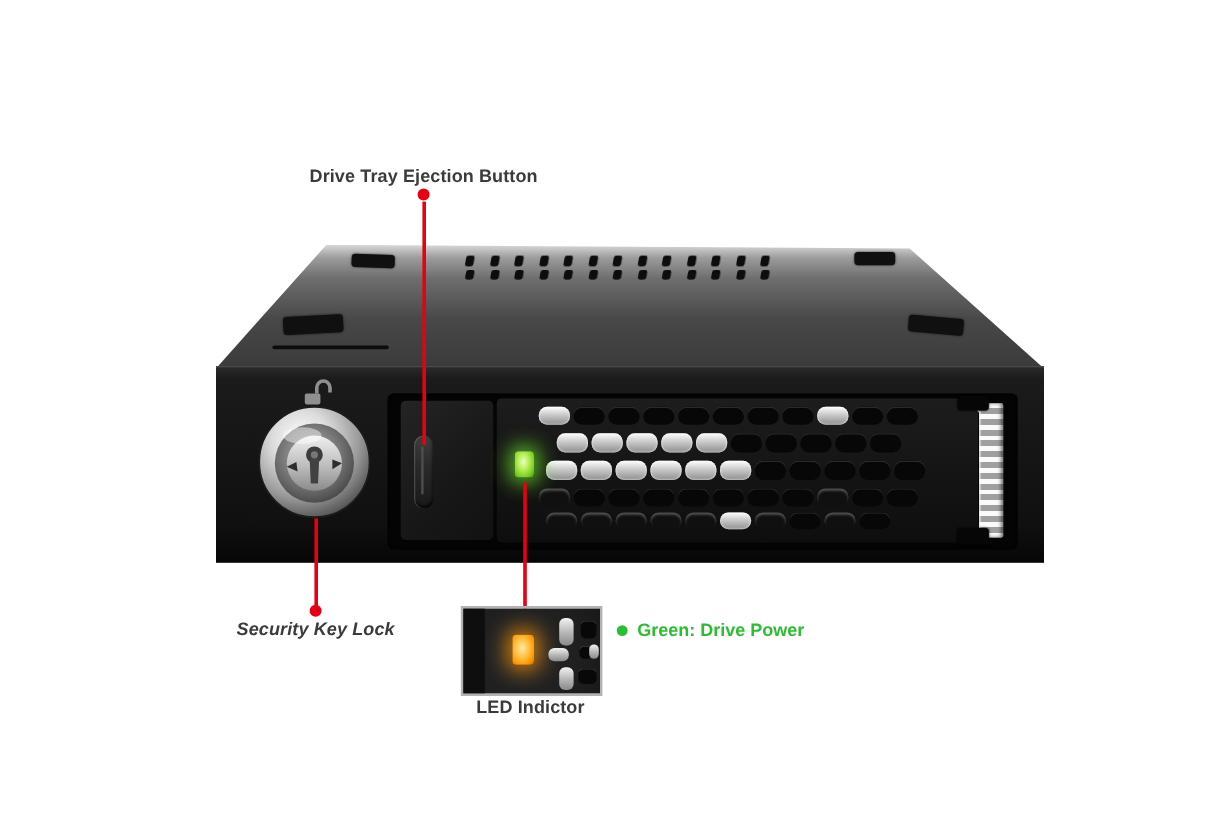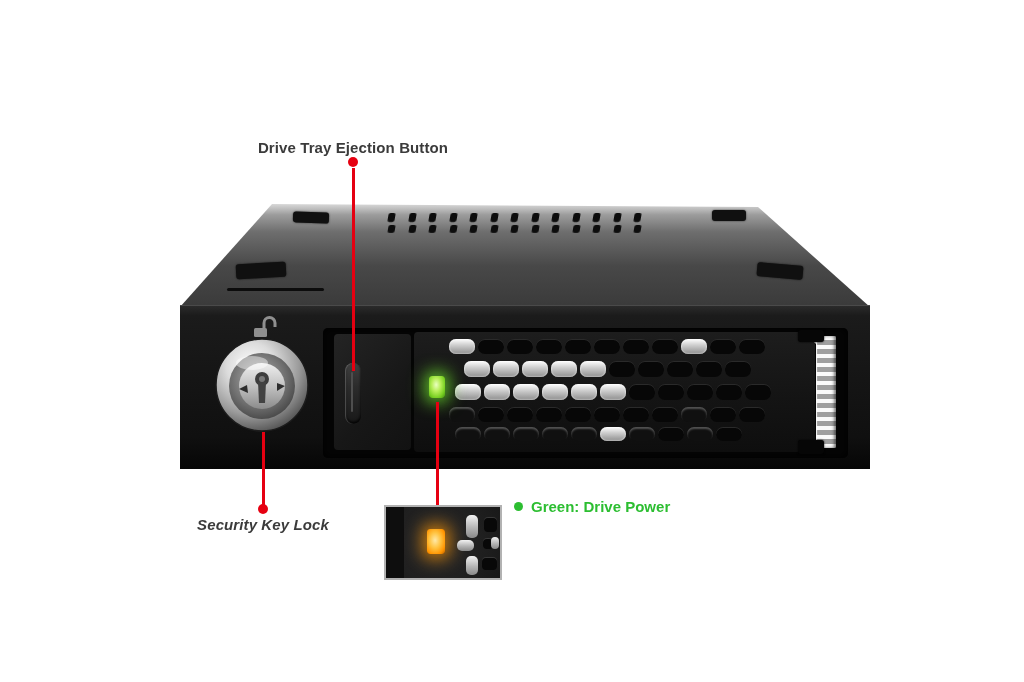--- a/index.html
+++ b/index.html
@@ -230,19 +230,20 @@
     <div class="abs inset-band"></div>
     <div class="abs inset-led"></div>
     <div class="abs inset-sb" style="left:80px;top:8px;width:12px;height:23px;"></div>
     <div class="abs inset-sb" style="left:71px;top:33px;width:17px;height:11px;"></div>
     <div class="abs inset-sb" style="left:80px;top:49px;width:12px;height:19px;"></div>
     <div class="abs inset-sd" style="left:98px;top:10px;width:13px;height:15px;"></div>
     <div class="abs inset-sd" style="left:97px;top:31px;width:10px;height:11px;"></div>
     <div class="abs inset-sb" style="left:105px;top:30px;width:8px;height:12px;"></div>
     <div class="abs inset-sd" style="left:96px;top:50px;width:15px;height:13px;"></div>
   </div>
-
-  <div class="legend-row" style="left:514px;top:498px;">
+  <div class="abs callout-label" style="left:292px;top:581px;width:300px;">LED Indictor</div>
+
+  <div class="legend-row" style="left:514px;top:517px;">
     <span class="legend-dot green-bg"></span>
     <span class="legend-text green">Green: Drive Power</span>
   </div>
 
 </div>
 
 </body></html>

